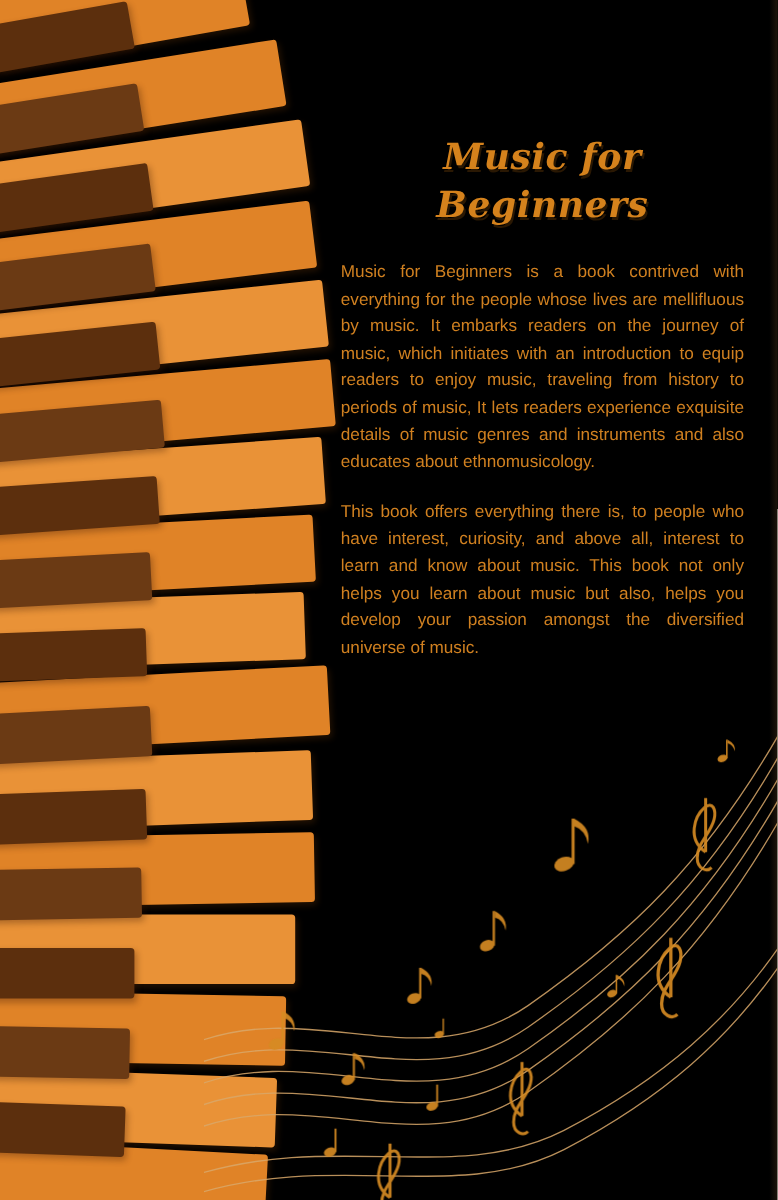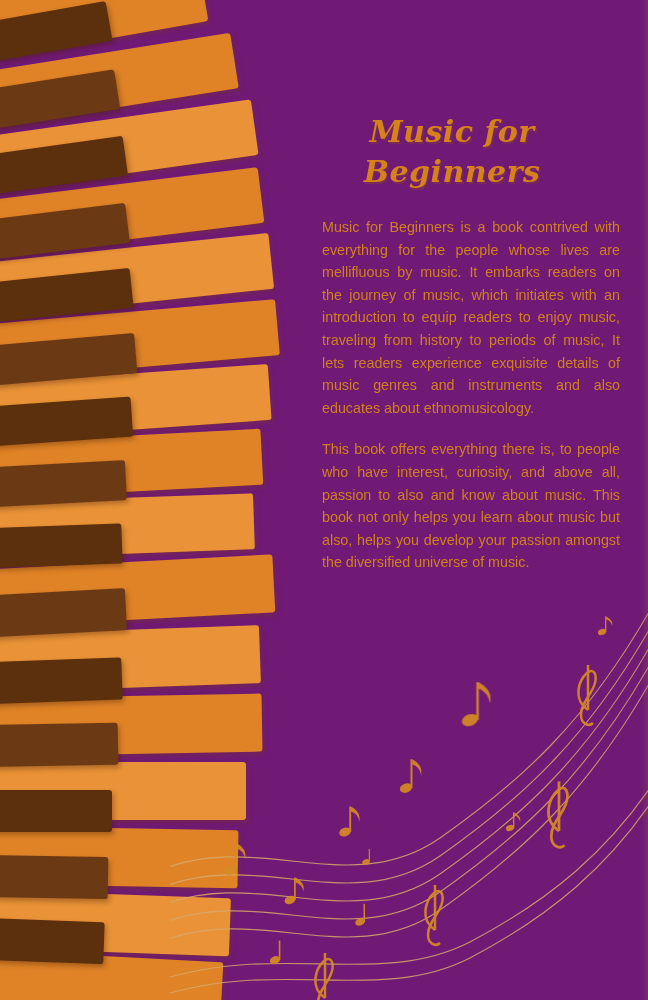--- a/index.html
+++ b/index.html
@@ -7,21 +7,21 @@
     width: 648px;
     height: 1000px;
     overflow: hidden;
     background: #fbf7ef;
     font-family: "Liberation Sans", sans-serif;
   }
   #cover {
     position: relative;
     width: 648px;
     height: 1000px;
-    background: #701a75;
+    background: #000000;
     overflow: hidden;
   }
 
   
   #keys-art {
     position: absolute;
     left: 0; top: 0;
     width: 300px;
     height: 1000px;
     overflow: hidden;
@@ -55,21 +55,21 @@
     font-family: "DejaVu Serif", serif;
     font-weight: bold;
     font-style: italic;
     color: #d5821c;
     letter-spacing: 0.5px;
     text-shadow: 1.5px 2px 0 rgba(150,85,10,0.28);
   }
   #title-line-1 { font-size: 30px; line-height: 40px; }
   #title-line-2 { font-size: 30px; line-height: 42px; }
 
-  #body-block { margin-top: 24px; margin-left: 38px; }
+  #body-block { margin-top: 24px; }
   .para {
     font-size: 14.3px;
     line-height: 22.6px;
     color: #d08020;
     text-align: justify;
     text-justify: inter-word;
     hyphens: auto;
   }
   .para + .para { margin-top: 19px; }
 
@@ -209,18 +209,18 @@
       </g>
     </g>
   </svg>
 
   <div id="content">
     <div id="title-block">
       <div class="title-line" id="title-line-1">Music for Beginners</div>
     </div>
     <div id="body-block">
       <p class="para">Music for Beginners is a book contrived with everything for the people whose lives are mellifluous by music. It embarks readers on the journey of music, which initiates with an introduction to equip readers to enjoy music, traveling from history to periods of music, It lets readers experience exquisite details of music genres and instruments and also educates about ethnomusicology.</p>
-      <p class="para">This book offers everything there is, to people who have interest, curiosity, and above all, passion to also and know about music. This book not only helps you learn about music but also, helps you develop your passion amongst the diversified universe of music.</p>
+      <p class="para">This book offers everything there is, to people who have interest, curiosity, and above all, interest to learn and know about music. This book not only helps you learn about music but also, helps you develop your passion amongst the diversified universe of music.</p>
     </div>
   </div>
 
   <div id="page-edge"></div>
 </div>
 
 </body></html>

